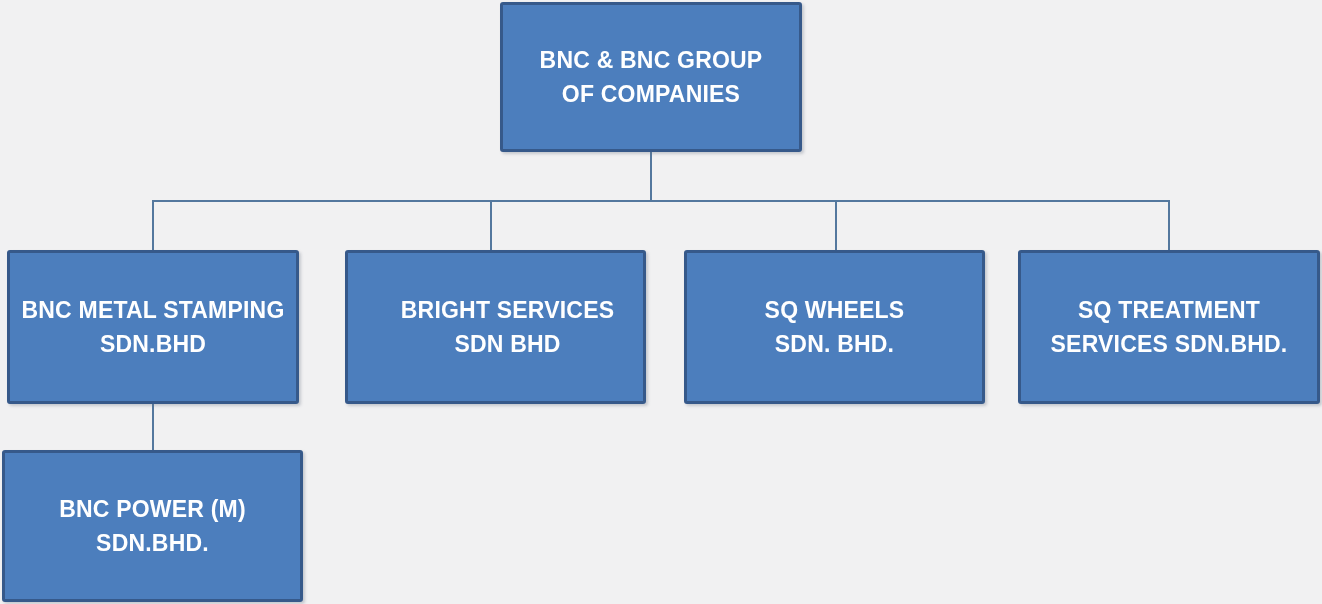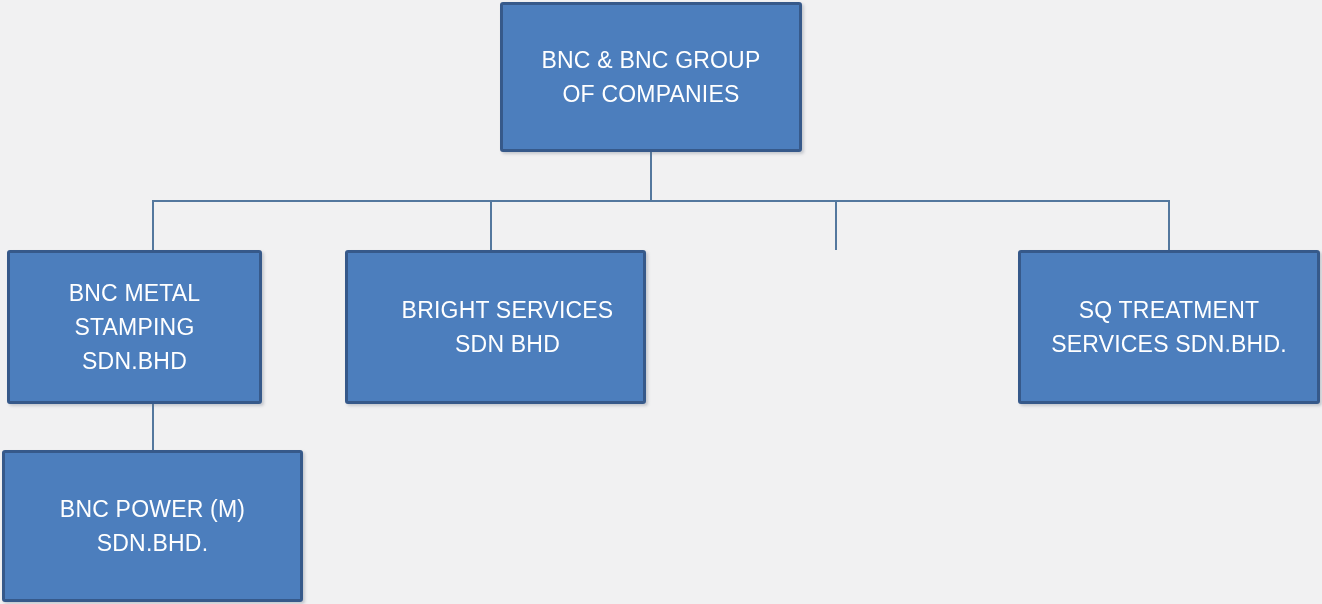--- a/index.html
+++ b/index.html
@@ -22,34 +22,34 @@
     border: 3px solid #36598a;
     border-radius: 3px;
     display: flex;
     align-items: center;
     justify-content: center;
     text-align: center;
     box-shadow: 2px 2px 3px rgba(100,110,125,0.30);
   }
   .node-label {
     color: #ffffff;
-    font-weight: normal;
+    font-weight: bold;
     font-size: 23px;
     line-height: 34px;
     white-space: pre-line;
     letter-spacing: 0.2px;
     padding: 0 4px;
   }
   .connector {
     position: absolute;
     background: #54789e;
   }
   
   #node-root            { left: 500px; top: 2px;   width: 302px; height: 150px; }
-  #node-metal-stamping  { left: 7px;   top: 250px; width: 255px; height: 154px; align-items: center; }
+  #node-metal-stamping  { left: 7px;   top: 250px; width: 292px; height: 154px; align-items: center; }
   #node-bright-services { left: 345px; top: 250px; width: 301px; height: 154px; padding-left: 24px; }
   #node-sq-wheels       { left: 684px; top: 250px; width: 301px; height: 154px; }
   #node-sq-treatment    { left: 1018px;top: 250px; width: 302px; height: 154px; align-items: center; }
   #node-bnc-power       { left: 2px;   top: 450px; width: 301px; height: 152px; }
   
   #conn-root-stub   { left: 650px;  top: 152px; width: 2px;    height: 49px; }
   #conn-horizontal  { left: 152px;  top: 200px; width: 1018px; height: 2px;  }
   #conn-drop-1      { left: 152px;  top: 200px; width: 2px;    height: 50px; }
   #conn-drop-2      { left: 490px;  top: 200px; width: 2px;    height: 50px; }
   #conn-drop-3      { left: 835px;  top: 200px; width: 2px;    height: 50px; }
@@ -77,20 +77,24 @@
   <div class="node" id="node-metal-stamping">
     <span class="node-label">BNC METAL STAMPING
 SDN.BHD</span>
   </div>
 
   <div class="node" id="node-bright-services">
     <span class="node-label">BRIGHT SERVICES
 SDN BHD</span>
   </div>
 
+  <div class="node" id="node-sq-wheels">
+    <span class="node-label">SQ WHEELS
+SDN. BHD.</span>
+  </div>
 
   <div class="node" id="node-sq-treatment">
     <span class="node-label">SQ TREATMENT
 SERVICES SDN.BHD.</span>
   </div>
 
   <div class="node" id="node-bnc-power">
     <span class="node-label">BNC POWER (M)
 SDN.BHD.</span>
   </div>

